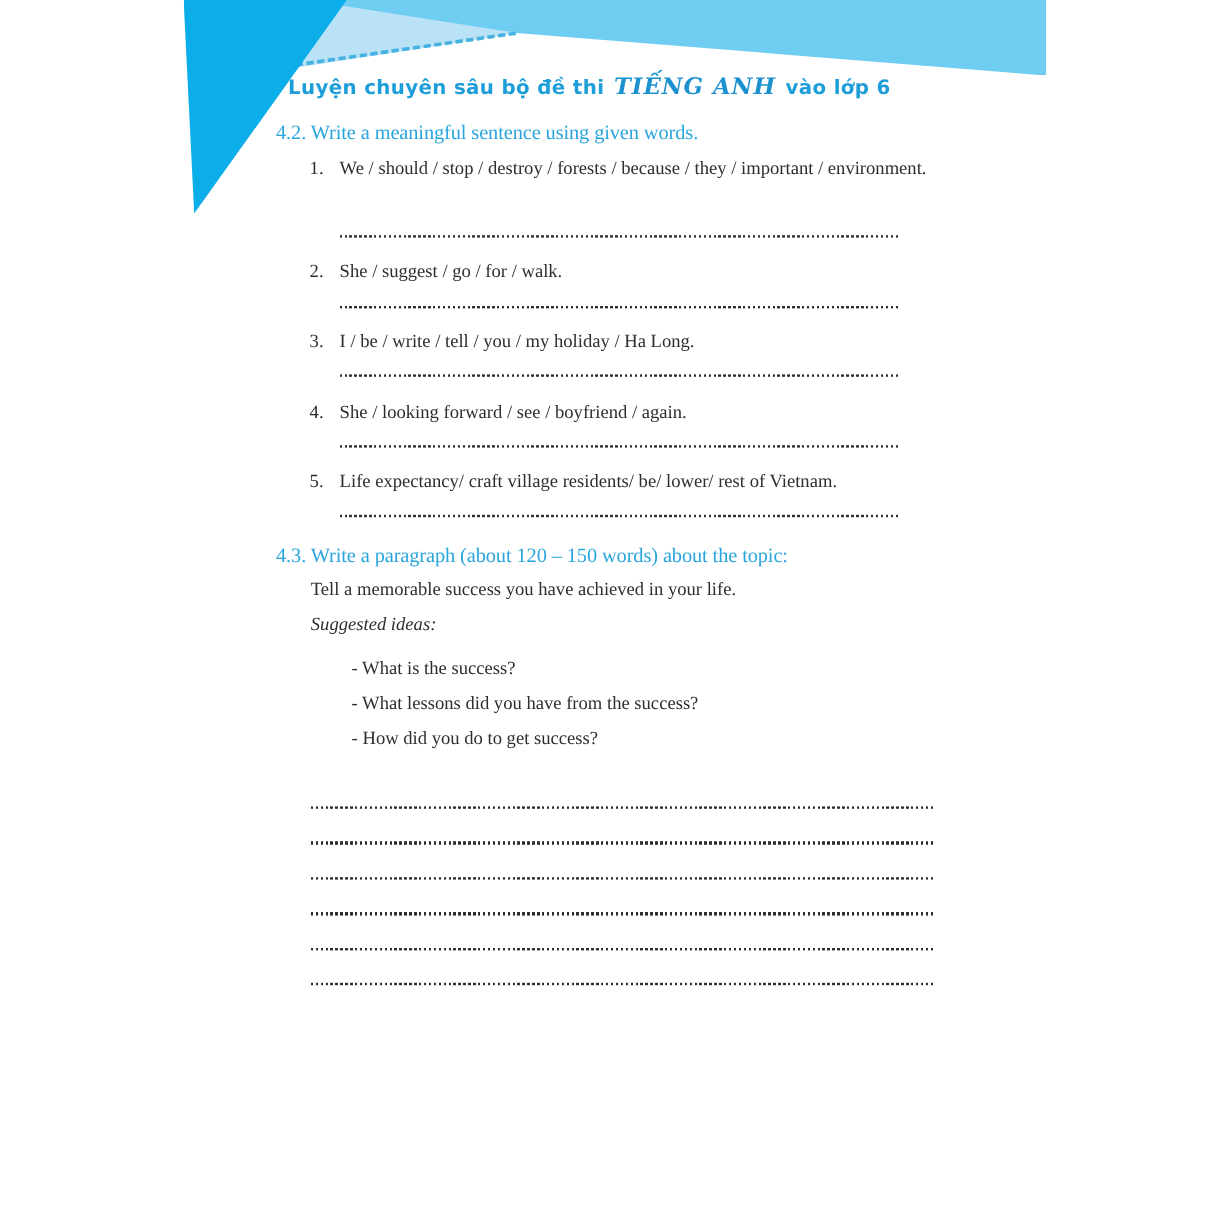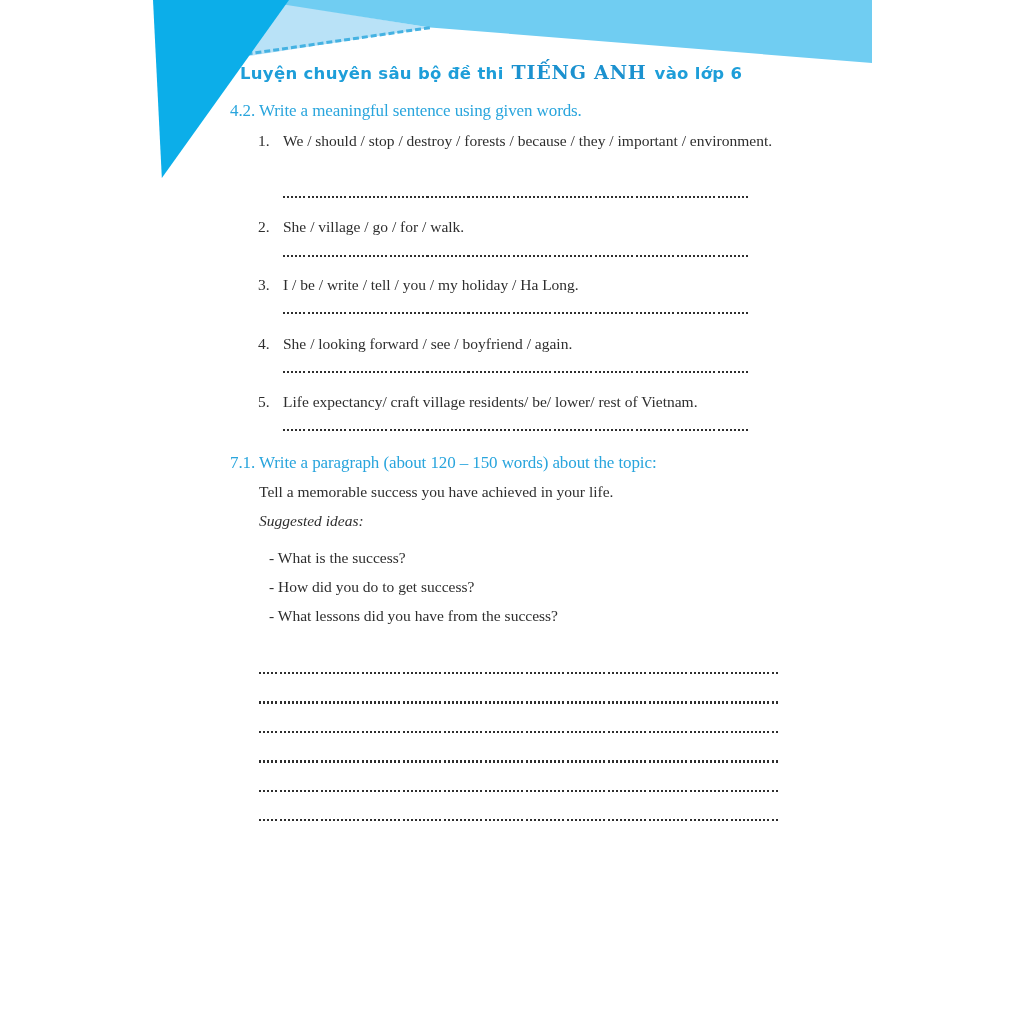--- a/index.html
+++ b/index.html
@@ -16,38 +16,38 @@
                border-top:3px dashed #45b2e2; transform:rotate(-8.2deg); transform-origin:0 0; }
   .tri-dark  { position:absolute; left:153px; top:0; width:136px; height:178px;
                background:#0caee9; clip-path:polygon(0 0, 100% 0, 6.5% 100%); }
   
   .page-title { position:absolute; left:240px; top:61px; white-space:nowrap;
                 display:flex; align-items:baseline; gap:8px; }
   .title-prefix, .title-suffix {
                 font-family:"DejaVu Sans", sans-serif; font-weight:bold;
                 font-size:16.5px; color:#1e9ed9; letter-spacing:0.3px; }
   .title-brand { font-family:"DejaVu Serif", serif; font-weight:bold;
-                font-size:19px; color:#1b91cf; letter-spacing:0.8px; }
+                font-size:19px; color:#1b91cf; letter-spacing:0.8px;font-style:italic; }
   
   .sec-heading { position:absolute; left:230px; width:600px;
                  font-family:"Liberation Serif", serif; font-weight:normal;
                  font-size:17px; color:#29a5dd; letter-spacing:-0.1px; }
   
   .q-row  { position:absolute; left:258px; width:532px; display:flex;
             font-size:15.5px; line-height:24px; }
   .q-num  { width:25px; flex:0 0 25px; }
   .q-text { flex:1; text-align:justify; }
   
   .dotline { position:absolute; height:2.4px;
              background-image:repeating-linear-gradient(90deg,#2e2e2e 0 2px, transparent 2px 4.1px); }
   .ans { left:283px; width:467px; }
   
   .topic     { position:absolute; left:259px; font-size:15.5px; }
   .suggested { position:absolute; left:259px; font-size:15.5px; font-style:italic; }
-  .ideas     { position:absolute; left:269px; font-size:15.5px; line-height:29.2px; }
+  .ideas     { position:absolute; left:293px; font-size:15.5px; line-height:29.2px; }
   .writing-lines { position:absolute; left:259px; top:672px; width:521px; }
   .write-line { height:2.4px; margin-bottom:27px;
              background-image:repeating-linear-gradient(90deg,#2e2e2e 0 2px, transparent 2px 4.1px); }
   
   .footer-rule { position:absolute; left:152px; top:963px; width:77px; height:6px; background:#2aa9e1; }
   .logo        { position:absolute; left:162px; top:919px; }
   .footer-text { position:absolute; left:229px; top:951px; display:flex; align-items:baseline; gap:23px; }
   .page-num    { font-family:"Liberation Serif", serif; font-weight:bold; font-size:14.5px; color:#222; }
   .footer-sep  { color:#b8b8b8; font-size:14px; }
   .website     { font-family:"Liberation Serif", serif; font-size:18px; color:#9a9a9a; letter-spacing:2.6px; }
@@ -71,21 +71,21 @@
   <div class="sec-heading" style="top:101px">4.2. Write a meaningful sentence using given words.</div>
 
   <div class="q-row" style="top:129px">
     <span class="q-num">1.</span>
     <span class="q-text">We / should / stop / destroy / forests / because / they / important / environment.</span>
   </div>
   <div class="dotline ans" style="top:196px"></div>
 
   <div class="q-row" style="top:215px">
     <span class="q-num">2.</span>
-    <span class="q-text">She / village / go / for / walk.</span>
+    <span class="q-text">She / suggest / go / for / walk.</span>
   </div>
   <div class="dotline ans" style="top:255px"></div>
 
   <div class="q-row" style="top:273px">
     <span class="q-num">3.</span>
     <span class="q-text">I / be / write / tell / you / my holiday / Ha Long.</span>
   </div>
   <div class="dotline ans" style="top:312px"></div>
 
   <div class="q-row" style="top:332px">
@@ -93,28 +93,28 @@
     <span class="q-text">She / looking forward / see / boyfriend / again.</span>
   </div>
   <div class="dotline ans" style="top:371px"></div>
 
   <div class="q-row" style="top:390px">
     <span class="q-num">5.</span>
     <span class="q-text">Life expectancy/ craft village residents/ be/ lower/ rest of Vietnam.</span>
   </div>
   <div class="dotline ans" style="top:429px"></div>
 
-  <div class="sec-heading" style="top:453px">7.1. Write a paragraph (about 120 – 150 words) about the topic:</div>
+  <div class="sec-heading" style="top:453px">4.3. Write a paragraph (about 120 – 150 words) about the topic:</div>
   <div class="topic" style="top:483px">Tell a memorable success you have achieved in your life.</div>
   <div class="suggested" style="top:512px">Suggested ideas:</div>
 
   <div class="ideas" style="top:543px">
     <div>- What is the success?</div>
+    <div>- What lessons did you have from the success?</div>
     <div>- How did you do to get success?</div>
-    <div>- What lessons did you have from the success?</div>
   </div>
 
   <div class="writing-lines">
       <div class="write-line"></div>
       <div class="write-line"></div>
       <div class="write-line"></div>
       <div class="write-line"></div>
       <div class="write-line"></div>
       <div class="write-line"></div>
       <div class="write-line"></div>

